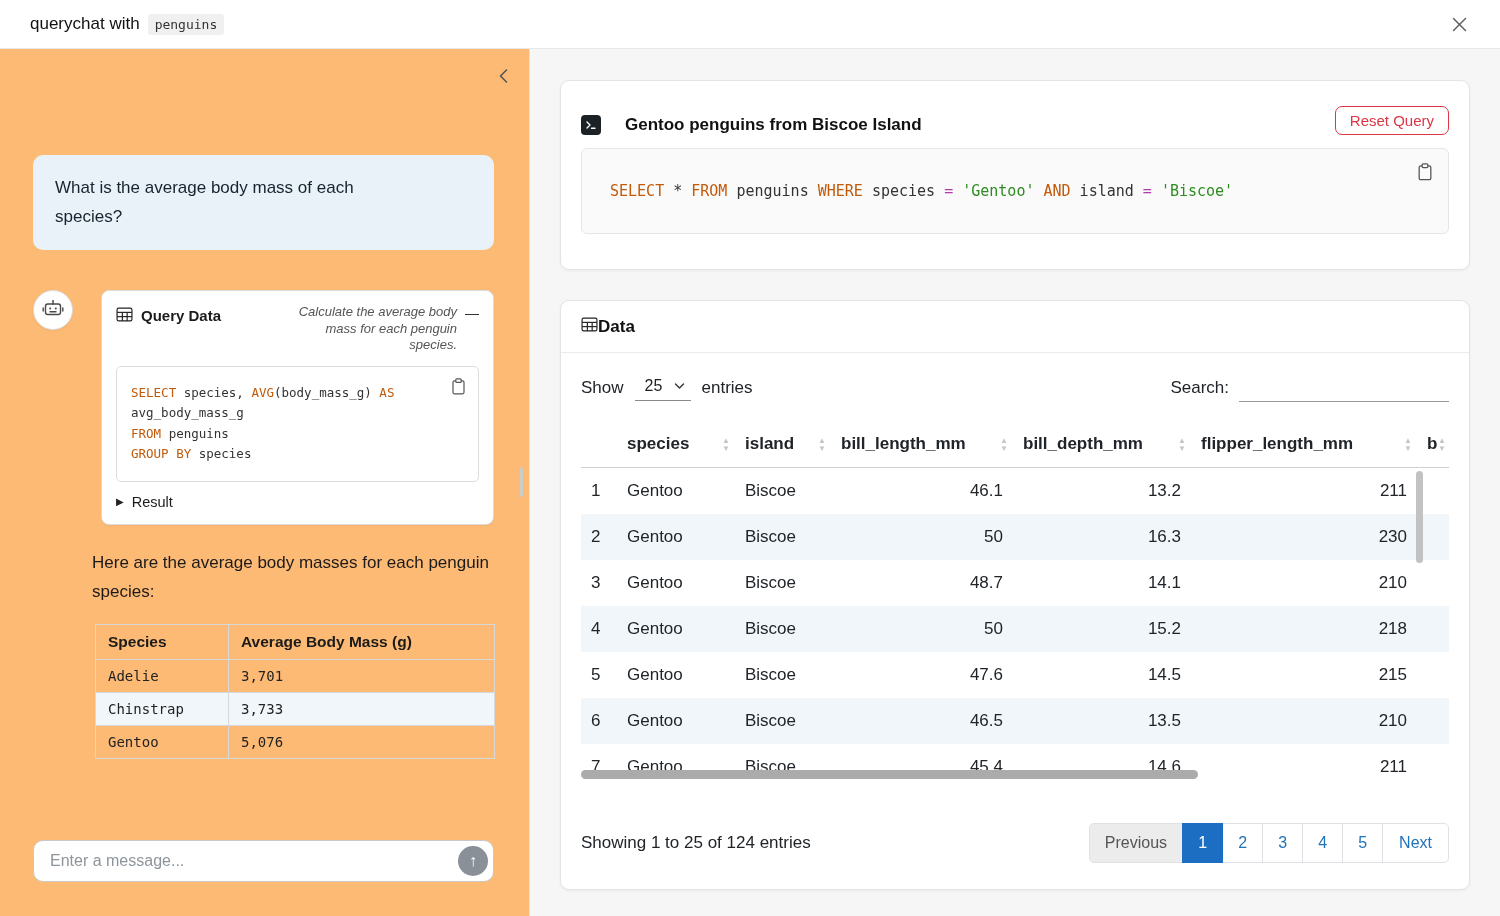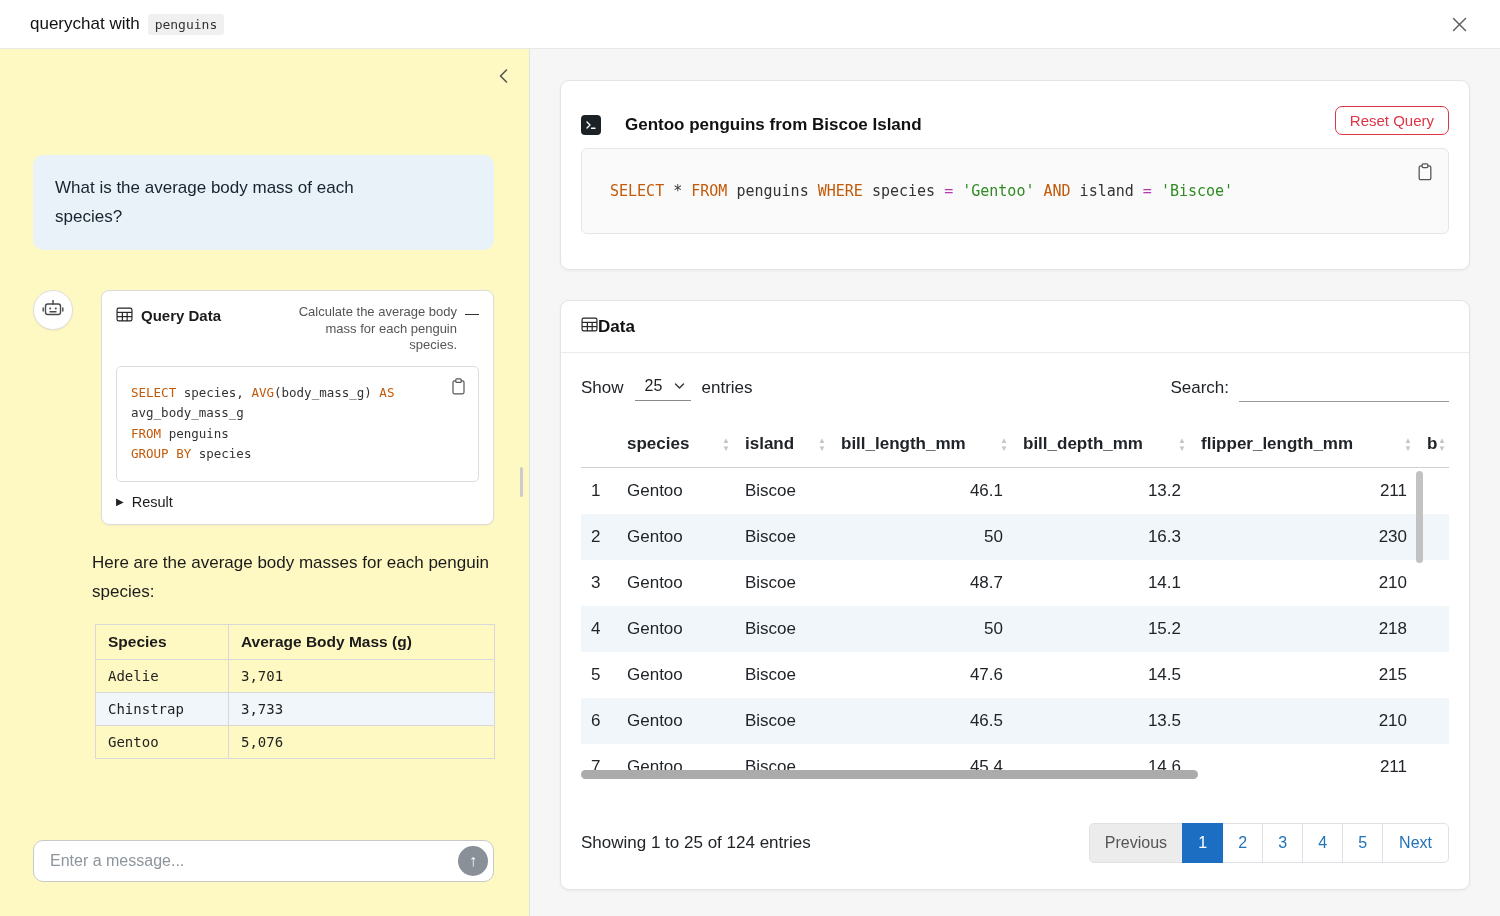--- a/index.html
+++ b/index.html
@@ -9,32 +9,32 @@
 
   
   .topbar{height:49px;display:flex;align-items:center;padding:0 28px 0 30px;border-bottom:1px solid #e8e8e8;background:#fff}
   .app-title{font-size:17px;display:flex;align-items:center;gap:8px;color:#111}
   .chip{font-family:"DejaVu Sans Mono","Liberation Mono",monospace;font-size:13px;background:#f0f0f0;color:#333;padding:3px 7px;border-radius:3px}
   .close-btn{margin-left:auto;background:none;border:0;cursor:pointer;display:flex;padding:4px}
 
   .layout{display:flex;height:867px}
 
   
-  .sidebar{width:530px;min-width:530px;border-right:1px solid #e2e2e2;display:flex;flex-direction:column;position:relative;background:#fef9c3}
+  .sidebar{width:530px;min-width:530px;border-right:1px solid #e2e2e2;display:flex;flex-direction:column;position:relative;background:#fdba74}
   .collapse-btn{position:absolute;top:15px;right:16px;background:none;border:0;cursor:pointer;padding:4px;z-index:2}
   .chat-scroll{flex:1;overflow:hidden;padding:0 35px 0 33px}
   .user-bubble{margin-top:106px;background:var(--bubble,#e9f2f9);border-radius:10px;padding:19px 22px;font-size:17px;line-height:1.68;color:#17242d}
   .bubble-text{display:block;max-width:352px}
   .bot-row{display:flex;gap:28px;margin-top:40px;align-items:flex-start}
   .avatar{width:40px;height:40px;border-radius:50%;border:1px solid #ddd;background:#fff;display:flex;align-items:center;justify-content:center;flex:none;box-shadow:0 1px 2px rgba(0,0,0,.05)}
   .tool-card{flex:1;border:1px solid #dcdcdc;border-radius:8px;background:#fff;box-shadow:0 1px 2px rgba(0,0,0,.04)}
   .tool-head{display:flex;align-items:flex-start;gap:8px;padding:13px 14px 8px}
   .tool-head .icon{margin-top:2px}
   .tool-title{font-weight:700;font-size:15px;white-space:nowrap;margin-top:3px}
-  .tool-note{margin-left:auto;color:#555;font-size:13px;line-height:1.28;text-align:right;max-width:172px}
+  .tool-note{margin-left:auto;font-style:italic;color:#555;font-size:13px;line-height:1.28;text-align:right;max-width:172px}
   .tool-collapse{border:0;background:none;font-size:14px;color:#333;cursor:pointer;line-height:1;padding:2px 0}
   .codeblock{margin:4px 14px 0;border:1px solid #ddd;border-radius:5px;padding:16px 14px;position:relative;background:#fff}
   .code{font-family:"DejaVu Sans Mono","Liberation Mono",monospace;font-size:12.5px;line-height:20.5px;color:#333;white-space:pre}
   .copy-btn{position:absolute;top:9px;right:10px;background:none;border:0;cursor:pointer;padding:2px}
   .result-toggle{display:flex;align-items:center;gap:8px;background:none;border:0;font-size:14.5px;color:#1b1b1b;padding:12px 14px 14px;cursor:pointer;font-family:inherit}
   .caret{font-size:10px;color:#222}
   .answer-text{margin:24px 0 0 59px;font-size:17px;line-height:1.7;max-width:400px}
   .answer-table{border-collapse:collapse;margin:17px 0 0 62px;width:400px}
   .answer-table th{font-size:15.5px;font-weight:700;text-align:left;padding:8px 12px;border:1px solid #d8d8d8}
   .answer-table td{font-family:"DejaVu Sans Mono","Liberation Mono",monospace;font-size:14px;padding:8px 12px;border:1px solid #d8d8d8;color:#222}

